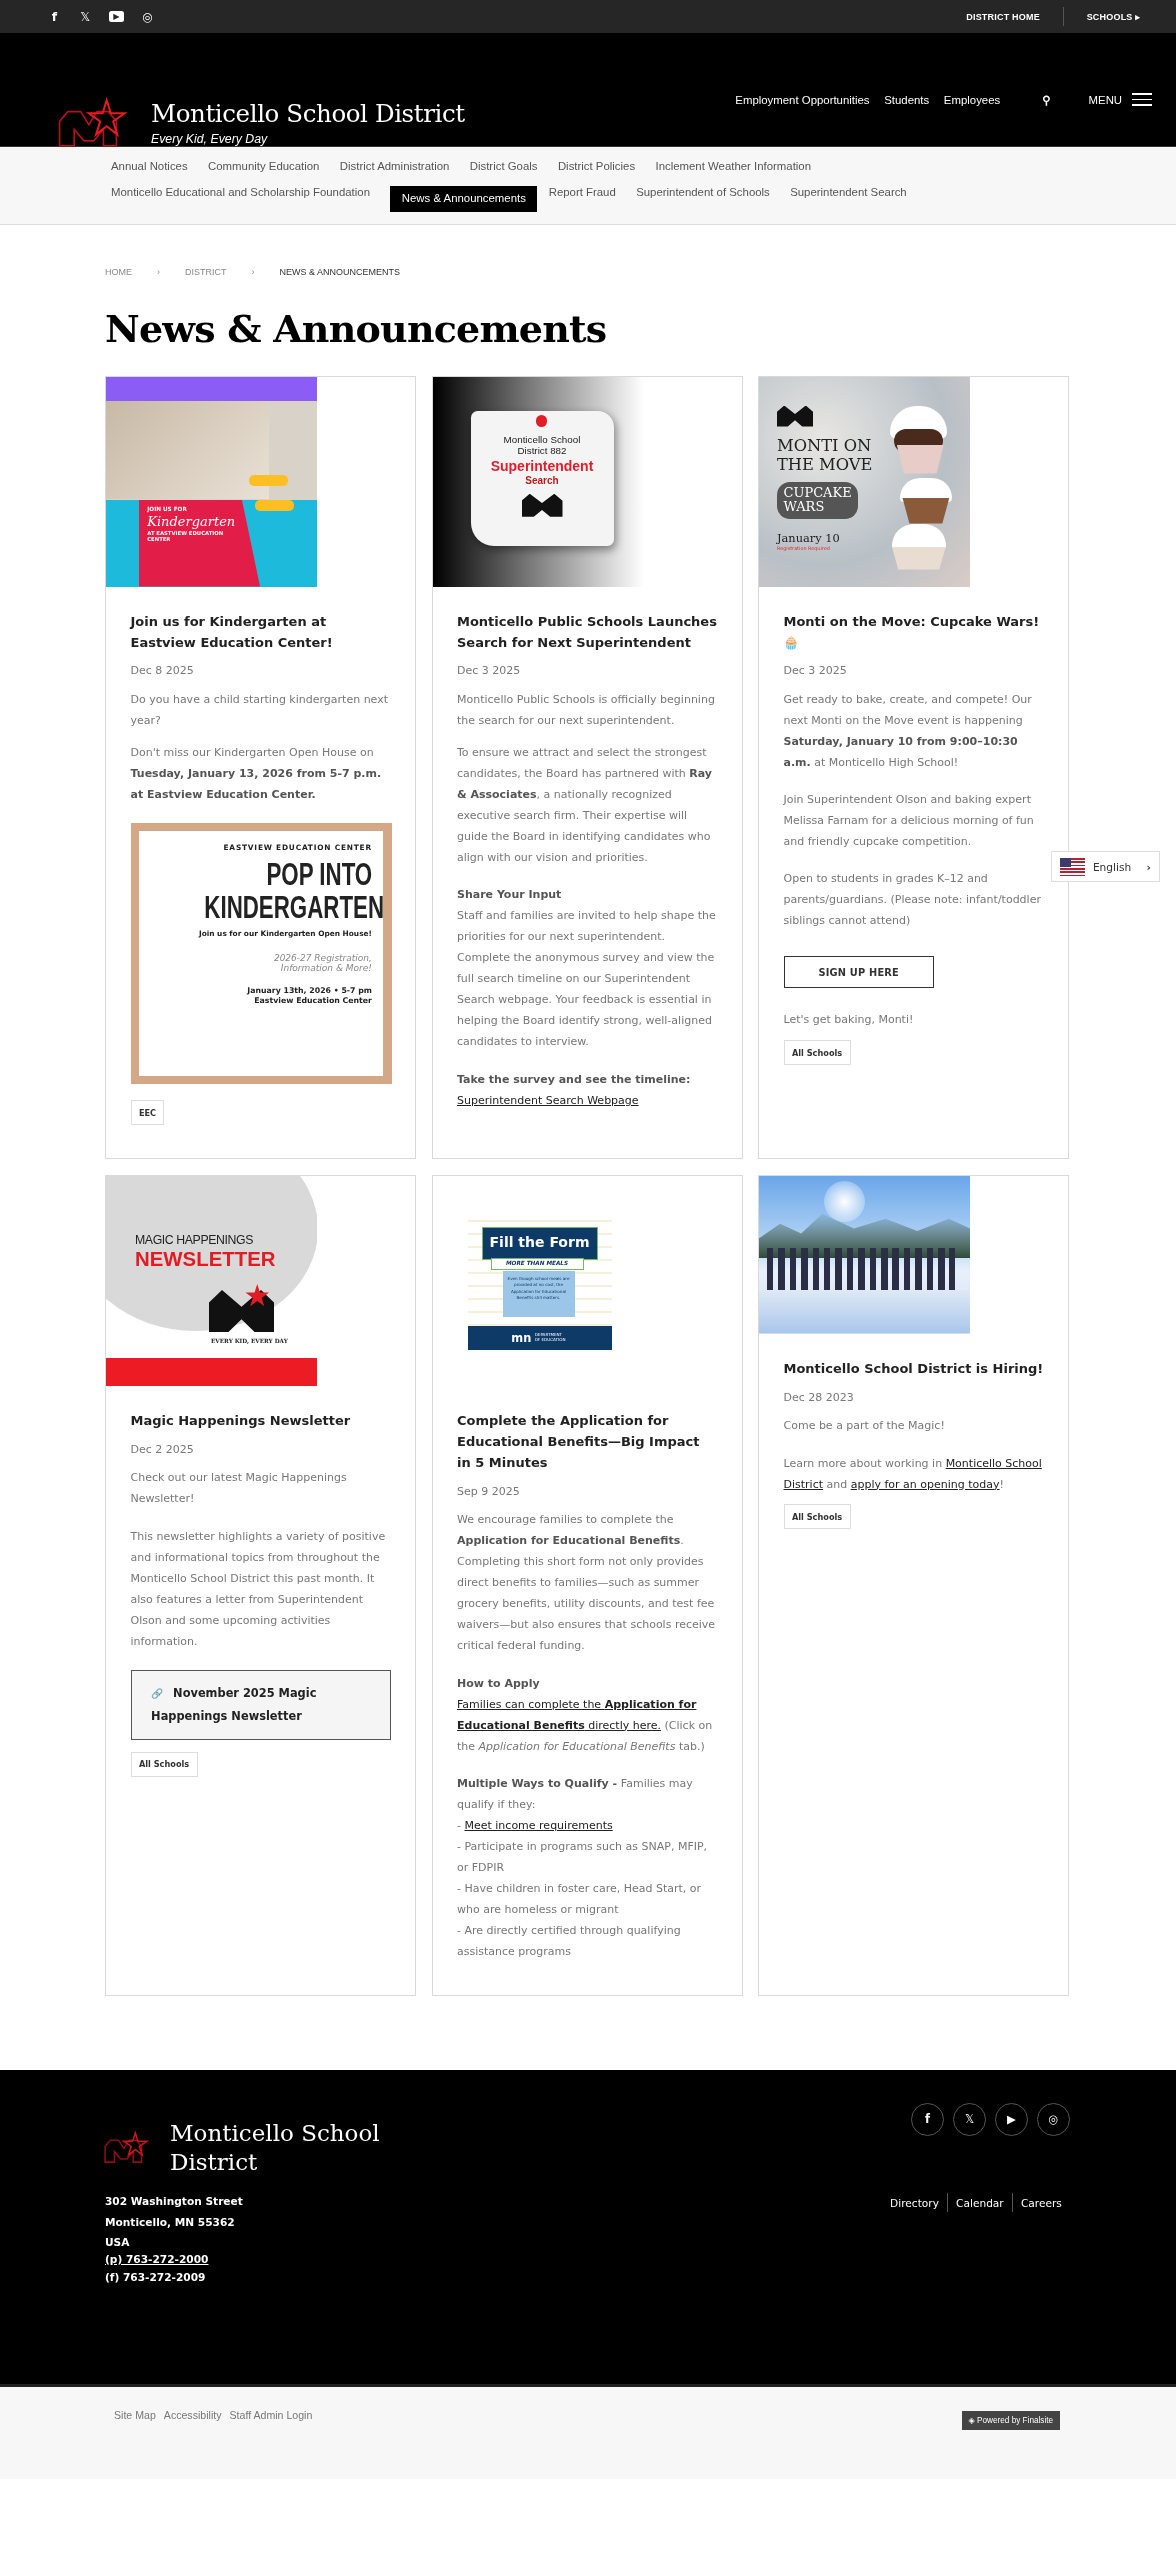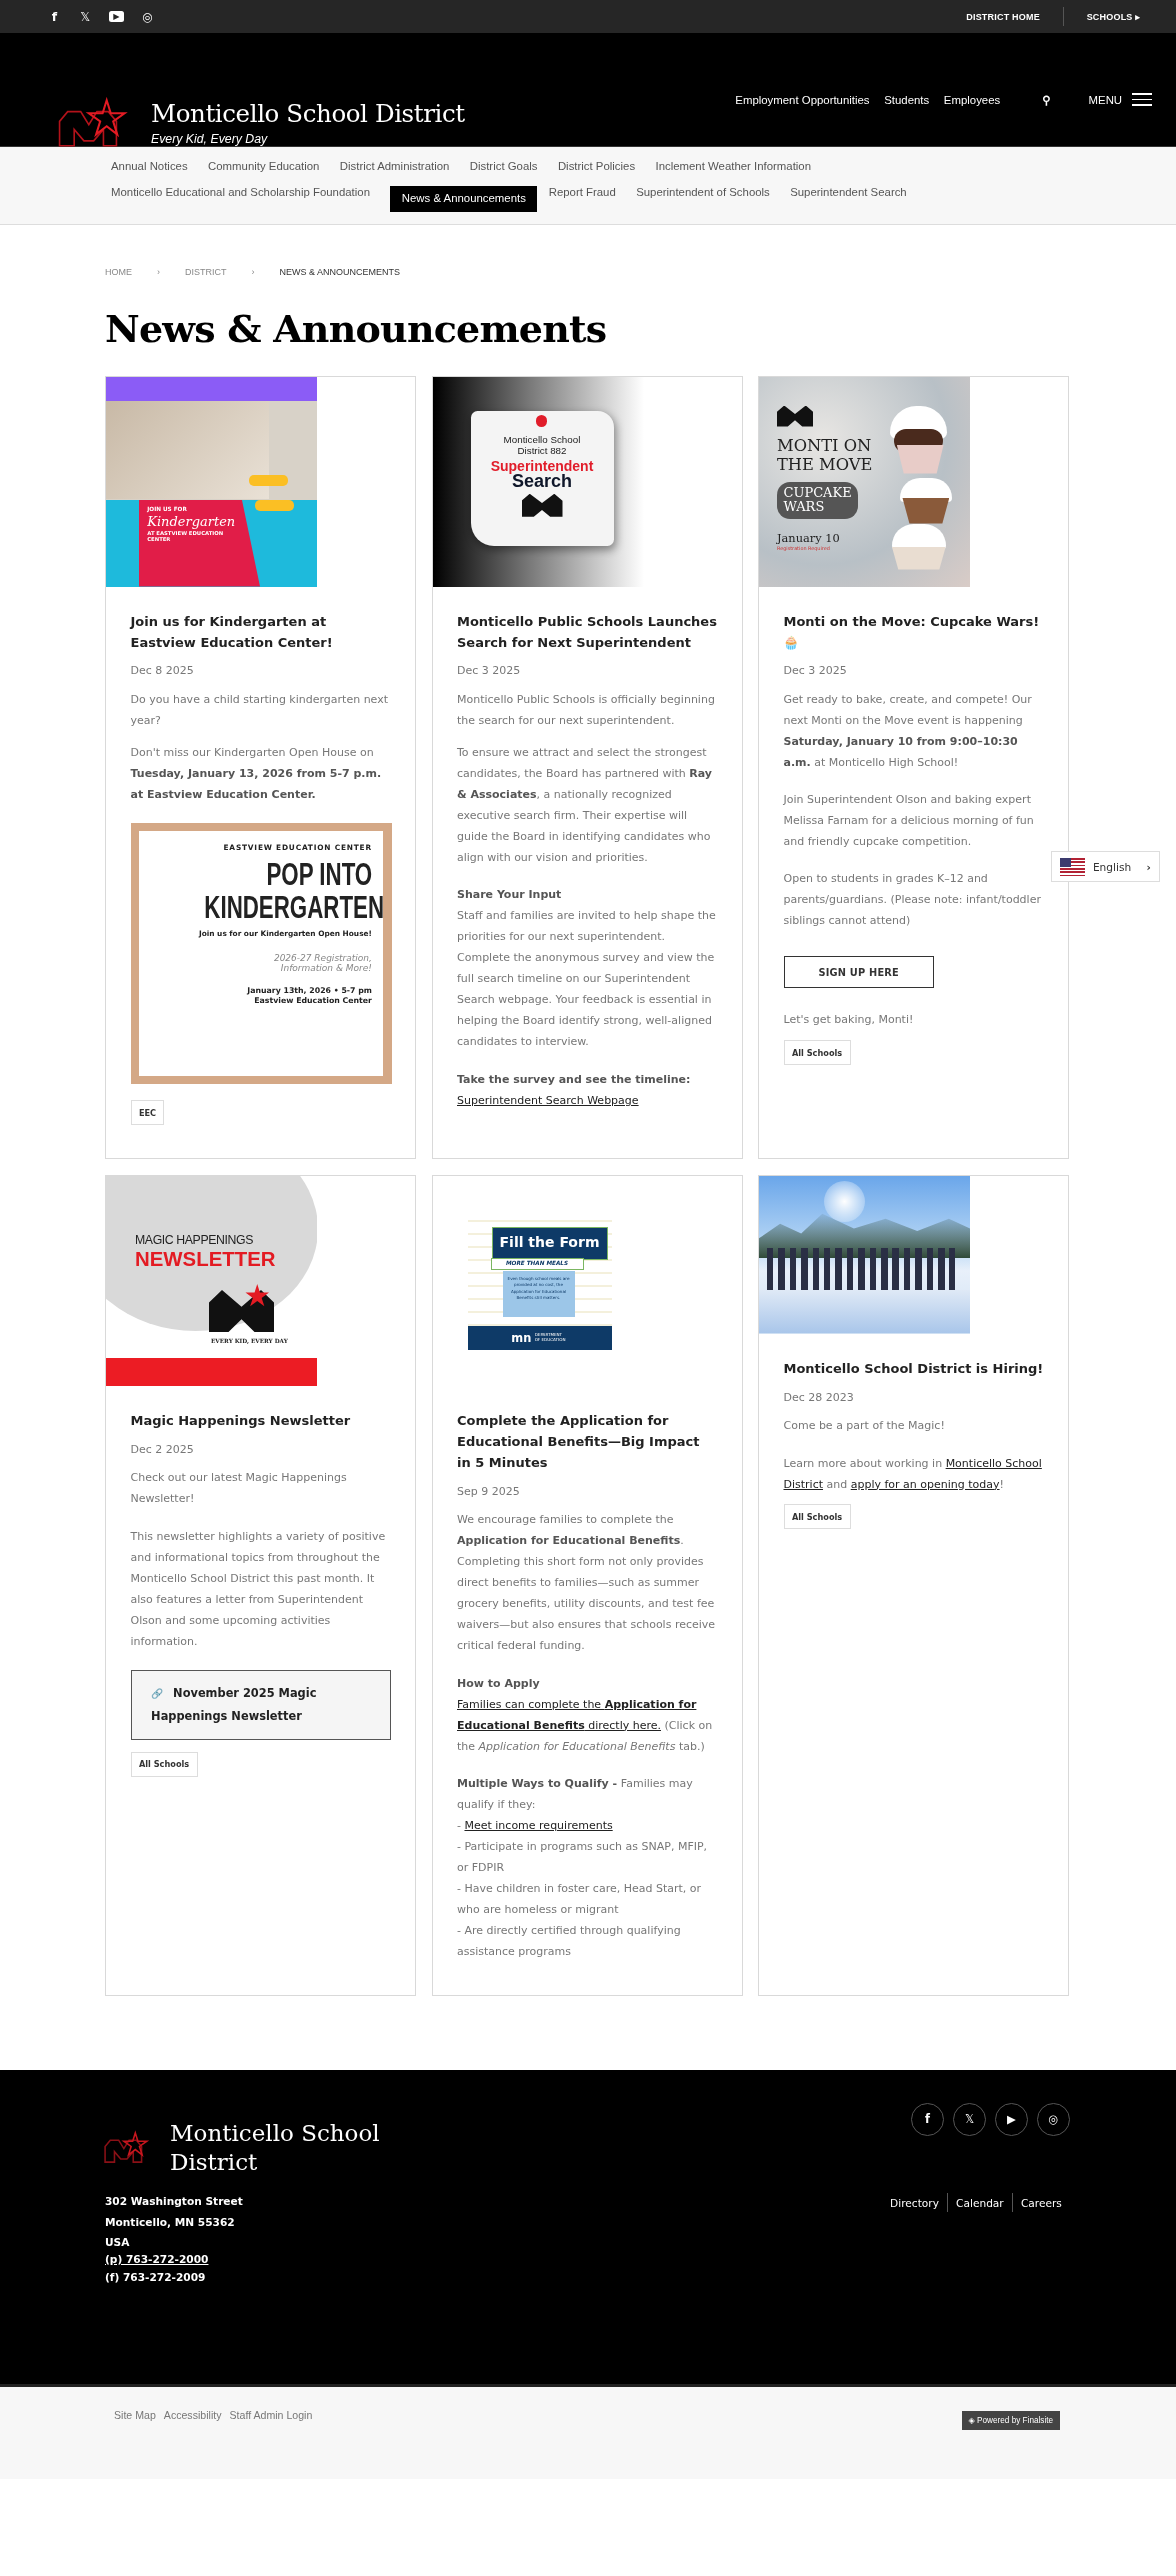--- a/index.html
+++ b/index.html
@@ -183,21 +183,21 @@
       </div>
     </div>
 
     <div class="card">
       <div class="card-img" style="height:210px;background:linear-gradient(90deg,#000 0%,#777 45%,#fff 100%);">
         <div style="position:absolute;left:38px;top:34px;width:143px;height:135px;background:#f4f4f4;border-radius:6.5px 16.3px 6.5px 23px;box-shadow:1.6px 3.3px 8.2px rgba(0,0,0,.4);text-align:center;padding-top:24.5px;">
           <div style="position:absolute;left:65px;top:4.9px;width:11.4px;height:11.4px;border-radius:50%;background:#e11d2a"></div>
           <div style="font-family:'Liberation Sans',sans-serif;font-size:9.8px;color:#222;line-height:10.6px">Monticello School</div>
           <div style="font-family:'Liberation Sans',sans-serif;font-size:9.8px;color:#222;line-height:10.6px">District 882</div>
           <div style="font-family:'Liberation Sans',sans-serif;font-size:14px;font-weight:bold;color:#e11d2a;line-height:14.7px;margin-top:3.3px">Superintendent</div>
-          <div style="font-family:'Liberation Sans',sans-serif;font-size:18px;font-weight:bold;color:#0f172a;line-height:14.7px">Search</div>
+          <div style="font-family:'Liberation Sans',sans-serif;font-size:10px;font-weight:bold;color:#b91c1c;line-height:14.7px">Search</div>
           <div style="margin:4.9px auto 0;width:41px;height:23px;background:#111;clip-path:polygon(0 100%,0 30%,20% 0,50% 40%,80% 0,100% 30%,100% 100%,70% 100%,50% 70%,30% 100%)"></div>
         </div>
       </div>
       <div class="card-body">
         <div class="card-title">Monticello Public Schools Launches Search for Next Superintendent</div>
         <div class="card-date">Dec 3 2025</div>
         <p class="card-p">Monticello Public Schools is officially beginning the search for our next superintendent.</p>
         <p class="card-p"><span>To ensure we attract and select the strongest candidates, the Board has partnered with </span><b>Ray &amp; Associates</b><span>, a nationally recognized executive search firm. Their expertise will guide the Board in identifying candidates who align with our vision and priorities.</span></p>
         <p class="card-p" style="margin-top:16.3px"><b>Share Your Input</b><br><span>Staff and families are invited to help shape the priorities for our next superintendent. Complete the anonymous survey and view the full search timeline on our Superintendent Search webpage. Your feedback is essential in helping the Board identify strong, well-aligned candidates to interview.</span></p>
         <p class="card-p" style="margin-top:16.3px"><b>Take the survey and see the timeline:</b><br><a href="#">Superintendent Search Webpage</a></p>
@@ -255,21 +255,21 @@
         <div class="link-box">
           <span style="font-size:9.8px;margin-right:9.8px">🔗</span><span>November 2025 Magic Happenings Newsletter</span>
         </div>
         <span class="tag" style="margin-top:11.4px">All Schools</span>
       </div>
     </div>
 
     <div class="card">
       <div class="card-img" style="height:210px;background:#fff;">
         <div style="position:absolute;left:35px;top:33px;width:144px;height:139px;background:repeating-linear-gradient(#fff 0 11.4px,#f4f0dc 11.4px 13px);"></div>
-        <div style="position:absolute;left:59px;top:51px;width:116px;height:33px;background:#0e3a67;border:1.6px solid #7bb661;color:#fff;font-size:14px;font-weight:bold;text-align:center;line-height:28px;">Fill the Form</div>
+        <div style="position:absolute;left:49px;top:51px;width:116px;height:33px;background:#0e3a67;border:1.6px solid #7bb661;color:#fff;font-size:14px;font-weight:bold;text-align:center;line-height:28px;">Fill the Form</div>
         <div style="position:absolute;left:58px;top:82px;width:93px;height:12.3px;background:#fff;border:1.6px solid #7bb661;color:#0e3a67;font-size:5.7px;font-weight:bold;font-style:italic;text-align:center;line-height:9px;">MORE THAN MEALS</div>
         <div style="position:absolute;left:70px;top:95px;width:72px;height:46px;background:#9cc6e8;color:#0e3a67;font-size:4.1px;text-align:center;padding:4.9px 3.3px;line-height:6.5px;">Even though school meals are provided at no cost, the Application for Educational Benefits still matters.</div>
         <div style="position:absolute;left:35px;top:150px;width:144px;height:24.5px;background:#0e3a67;color:#fff;display:flex;align-items:center;justify-content:center;gap:3.3px;">
           <span style="font-weight:bold;font-size:11.4px">mn</span>
             <span style="font-size:4.1px;width:33px;line-height:4.9px">DEPARTMENT OF EDUCATION</span>
         </div>
       </div>
       <div class="card-body">
         <div class="card-title">Complete the Application for Educational Benefits—Big Impact in 5 Minutes</div>
         <div class="card-date">Sep 9 2025</div>

